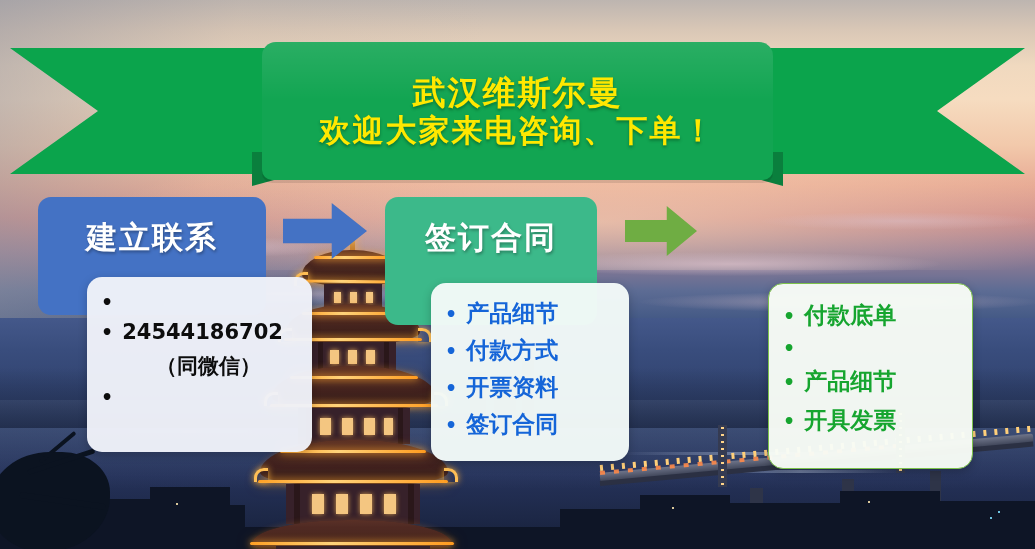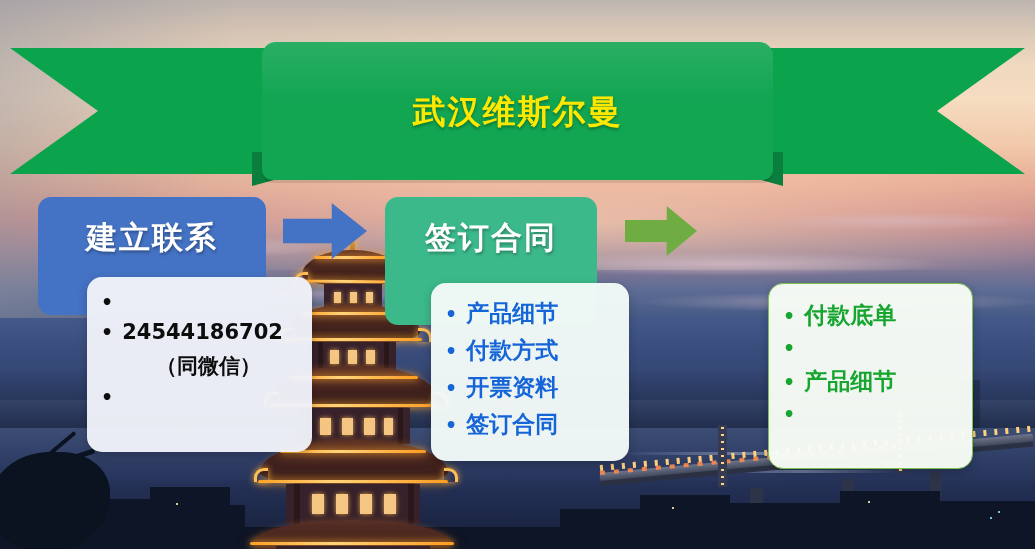--- a/index.html
+++ b/index.html
@@ -351,20 +351,21 @@
 
   <div class="ribbon">
     <div class="rb-tail left"></div>
     <div class="rb-tail right"></div>
     <div class="rb-fold l"></div>
     <div class="rb-fold r"></div>
     <div class="rb-center">
       <div class="rb-center-sheen"></div>
       <div class="rb-text">
         <div class="rb-l1">武汉维斯尔曼</div>
+        <div class="rb-l2">欢迎大家来电咨询、下单！</div>
       </div>
     </div>
   </div>
 
   <div class="arrow" id="arrow1">
     <div class="arrow-shape"></div>
   </div>
   <div class="arrow" id="arrow2">
     <div class="arrow-shape"></div>
   </div>
@@ -427,18 +428,19 @@
         </li>
         <li>
           <span class="dot">•</span>
         </li>
         <li>
           <span class="dot">•</span>
           <span>产品细节</span>
         </li>
         <li>
           <span class="dot">•</span>
+          <span>开具发票</span>
         </li>
       </ul>
     </div>
   </div>
 
 </div>
 
 </body></html>

